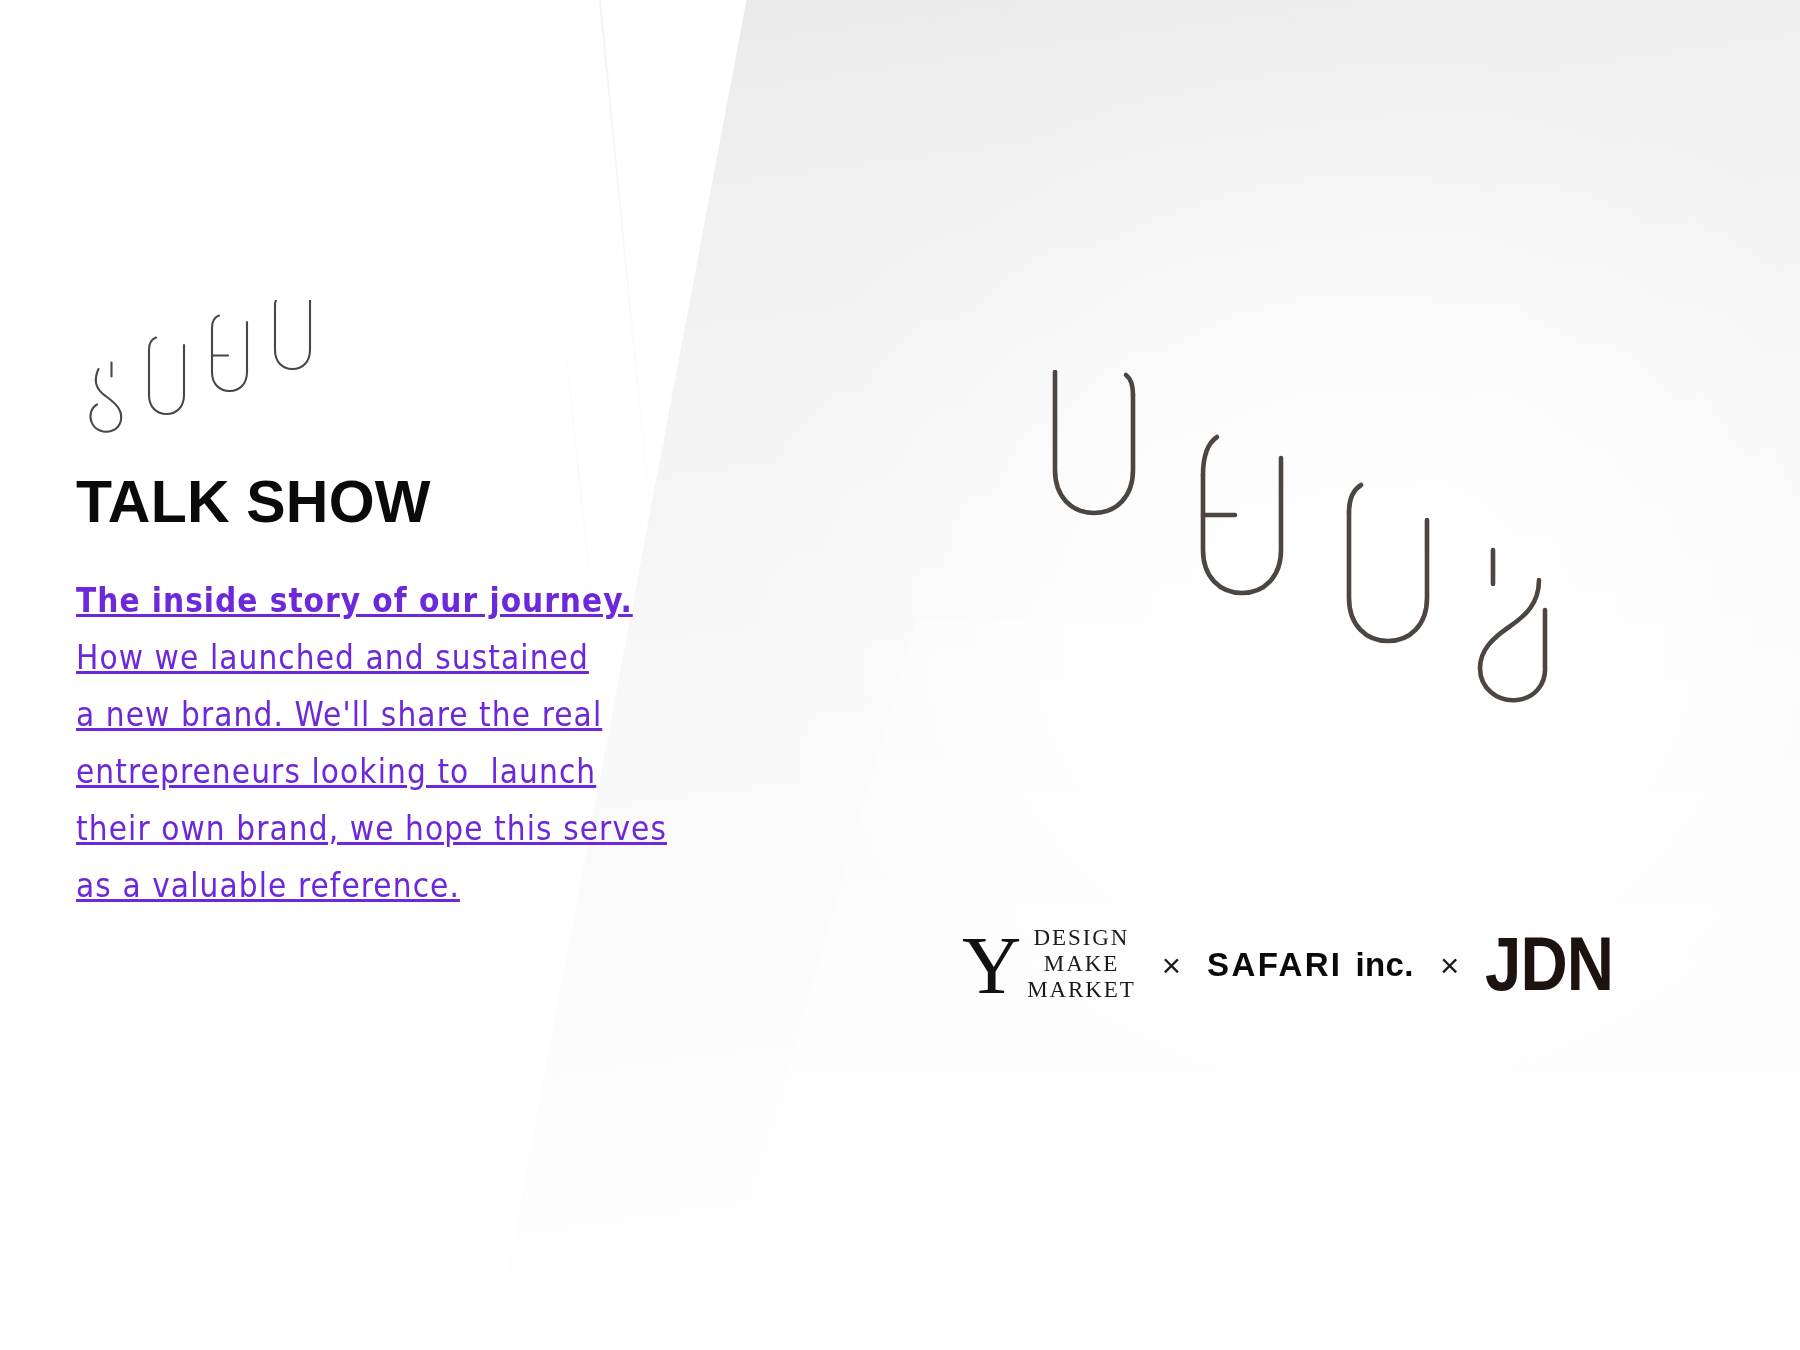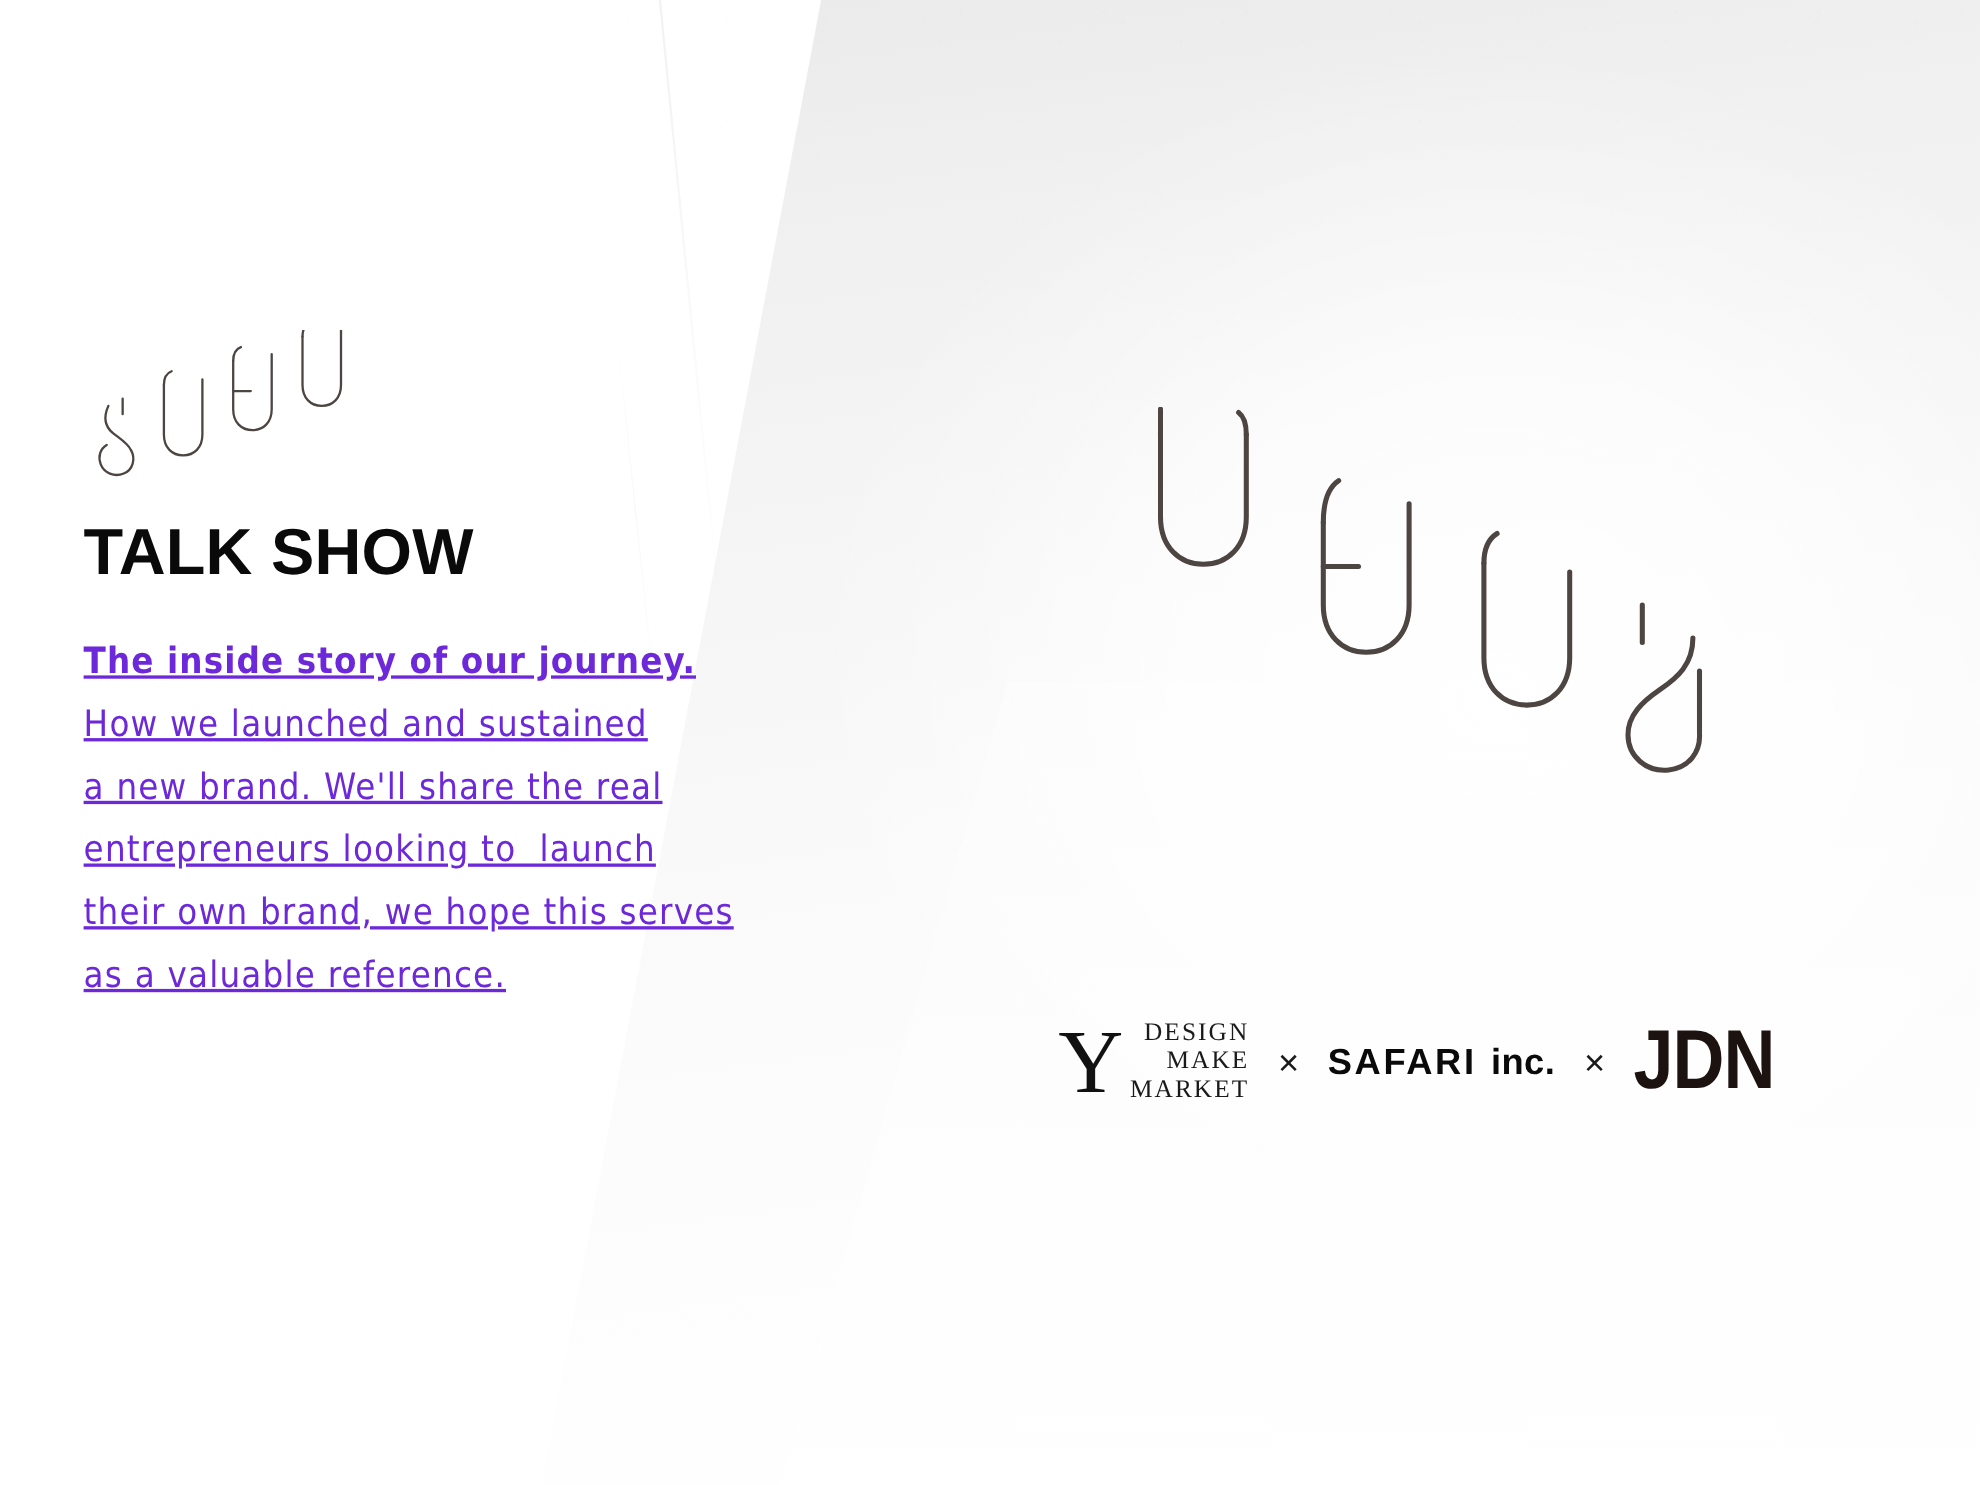--- a/index.html
+++ b/index.html
@@ -186,21 +186,21 @@
     font-weight: 400;
     position: relative;
     top: 2px;
   }
   .logo-ymm .ymm-words {
     font-family: "Liberation Serif", "DejaVu Serif", serif;
     font-size: 23px;
     line-height: 26px;
     letter-spacing: 1.9px;
     color: #1a1a1a;
-    text-align: right;
+    text-align: center;
   }
   .logo-ymm .ymm-words span { display: block; }
 
   .x-sep {
     font-family: "Liberation Sans", sans-serif;
     font-size: 33px;
     color: #1a1a1a;
     font-weight: 300;
     line-height: 1;
     padding: 0 26px;

